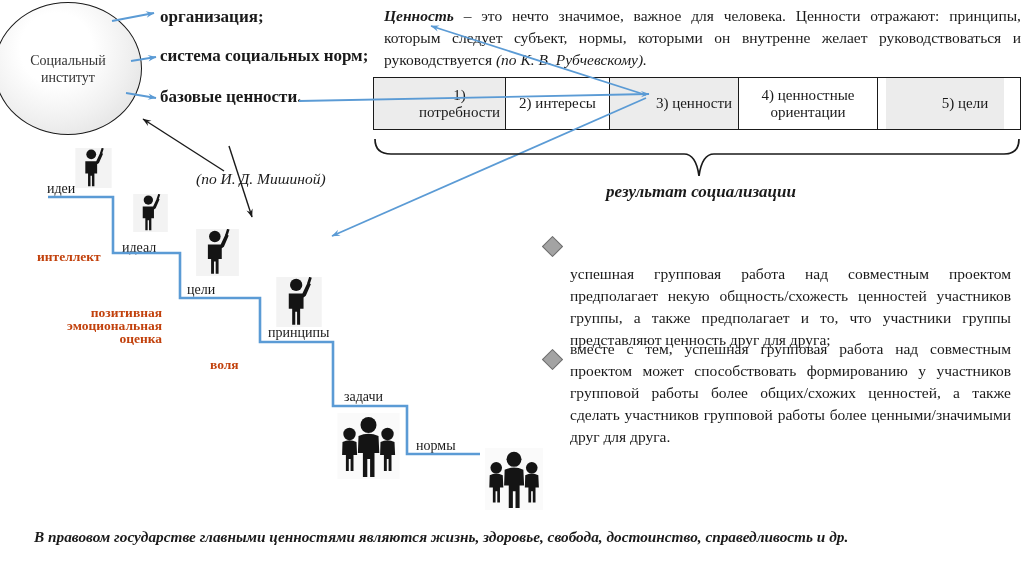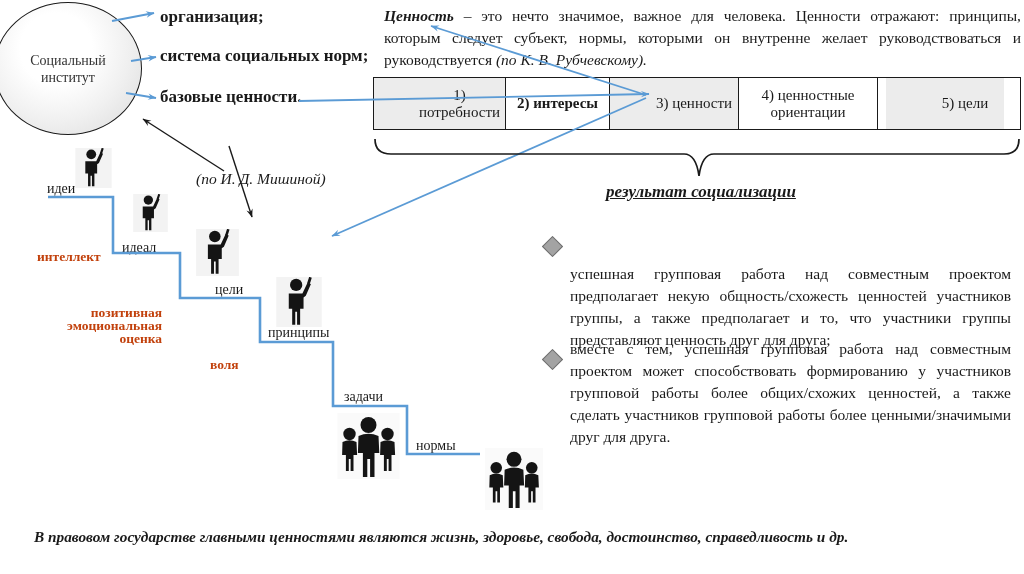--- a/index.html
+++ b/index.html
@@ -39,32 +39,32 @@
     left:373px;top:77px;width:648px;height:53px;
     display:flex;border:1.6px solid #1a1a1a;box-sizing:border-box;background:#fff;
   }
   .vtable .cell{
     border-right:1.2px solid #1a1a1a;box-sizing:border-box;
     display:flex;align-items:center;justify-content:center;text-align:center;
     font-size:15px;line-height:17px;padding:2px 4px;
   }
   .vtable .cell:last-child{border-right:none;margin-left:8px;}
   .vtable .shaded{background:#ececec;padding-left:44px;}
-  .c0{width:132px;} .c1{width:104px;font-weight:bold;} .c2{width:129px;} .c3{width:139px;} .c4{width:118px;}
+  .c0{width:132px;} .c1{width:104px;} .c2{width:129px;} .c3{width:139px;} .c4{width:118px;}
 
   
   .brace-caption{
     left:585px;top:182px;width:232px;text-align:center;
-    font-weight:bold;font-style:italic;font-size:17px;white-space:nowrap;text-decoration:underline;
+    font-weight:bold;font-style:italic;font-size:17px;white-space:nowrap;
   }
   .attribution{left:196px;top:170px;font-style:italic;font-size:15.5px;white-space:nowrap;}
 
   
   .step-label{font-size:14px;white-space:nowrap;color:#1a1a1a;}
-  .sl0{left:47px;top:181px;} .sl1{left:122px;top:240px;} .sl2{left:187px;top:282px;margin-left:28px;}
+  .sl0{left:47px;top:181px;} .sl1{left:122px;top:240px;} .sl2{left:187px;top:282px;}
   .sl3{left:268px;top:325px;} .sl4{left:344px;top:389px;} .sl5{left:416px;top:438px;}
   .red-label{font-size:13.5px;font-weight:bold;color:#c2410c;white-space:nowrap;margin-top:44px;}
   .rl0{left:37px;top:205px;}
   .rl1{left:52px;top:262px;width:110px;text-align:right;white-space:normal;line-height:13px;}
   .rl2{left:210px;top:313px;}
 
   
   .icon{line-height:0;}
   .p1{left:71px;top:148px;}  .p2{left:128px;top:194px;}
   .p3{left:191px;top:229px;} .p4{left:272px;top:277px;}

